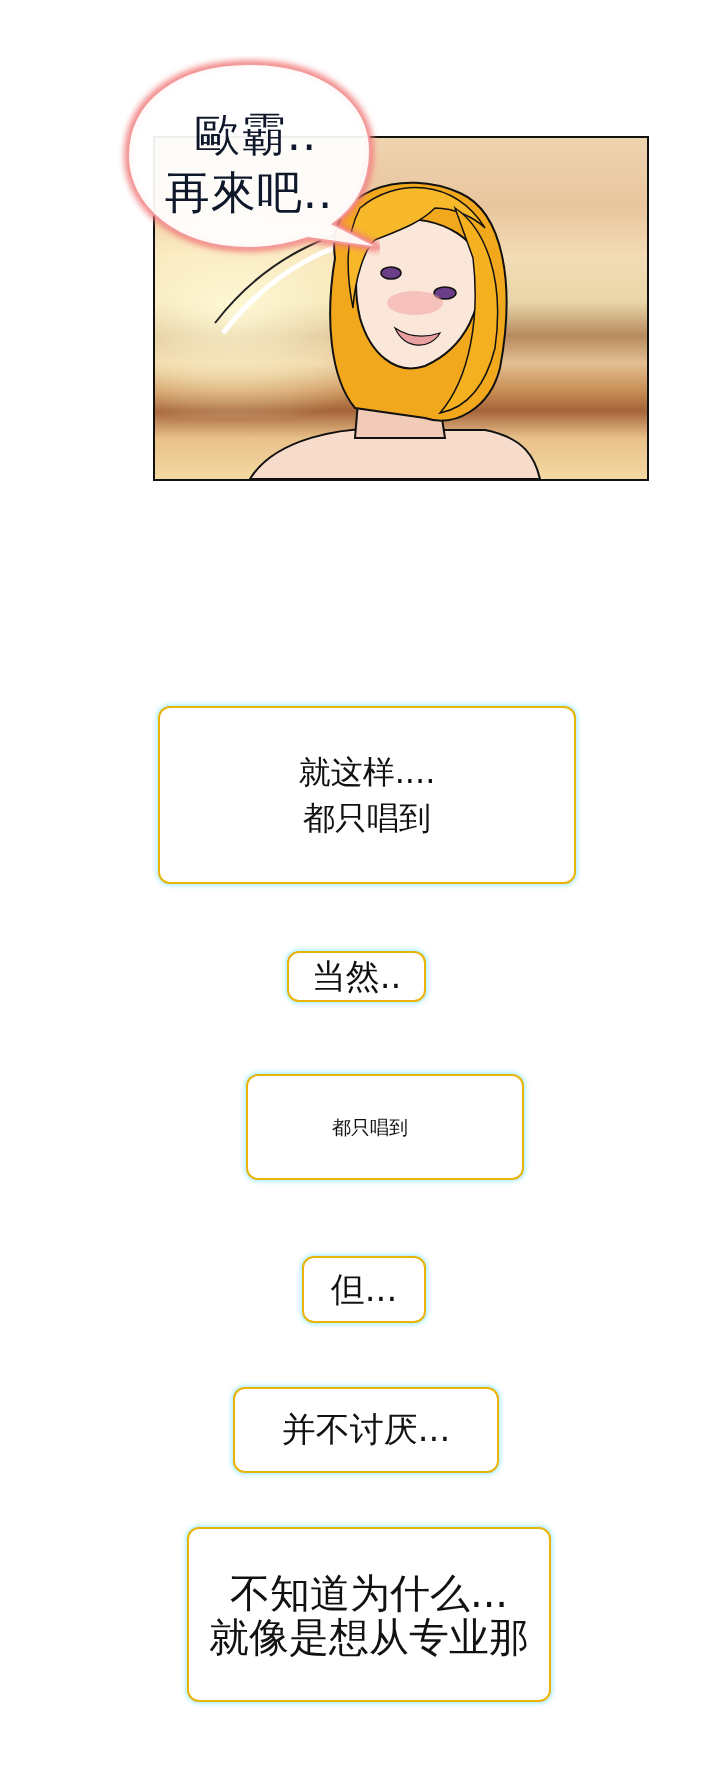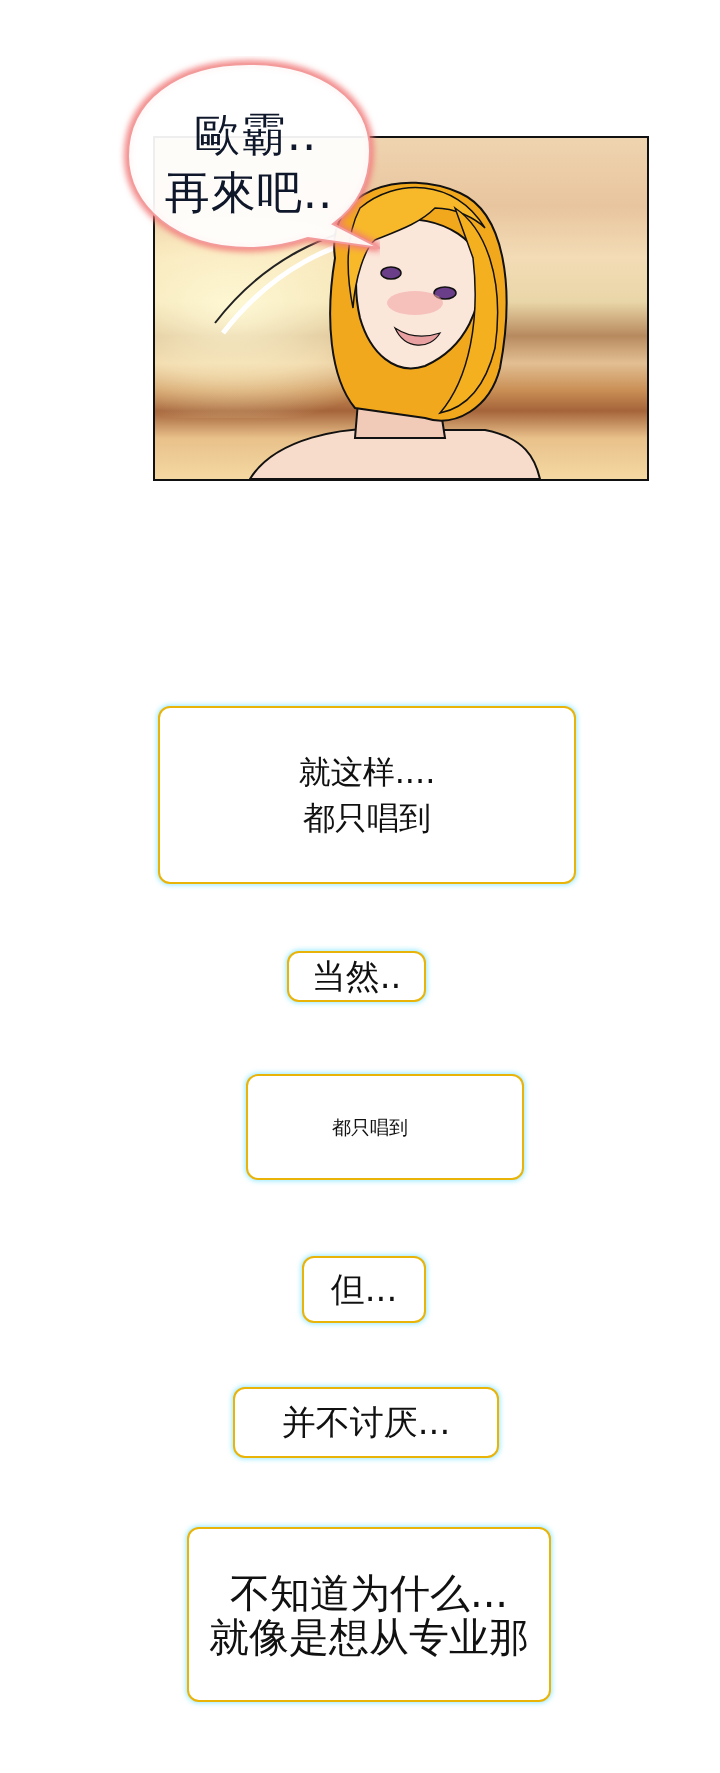--- a/index.html
+++ b/index.html
@@ -23,21 +23,21 @@
   .caption { position: absolute; background: #fff; border: 2px solid #eab308;
              border-radius: 12px; box-shadow: 0 0 5px 1px rgba(60, 215, 255, 0.55);
              text-align: center; color: #111; box-sizing: border-box;
              display: flex; flex-direction: column; justify-content: center; align-items: center; }
   .caption span { display: block; white-space: nowrap; }
   #cap1 { left: 158px; top: 706px; width: 418px; height: 178px; font-size: 32px; line-height: 46px; }
   #cap2 { left: 287px; top: 951px; width: 139px; height: 51px; font-size: 34px; }
   #cap3 { left: 246px; top: 1074px; width: 278px; height: 106px; font-size: 19px; line-height: 38px; text-align: right; }
   #cap3 .l1 { padding-right: 30px; }
   #cap4 { left: 302px; top: 1256px; width: 124px; height: 67px; font-size: 34px; }
-  #cap5 { left: 233px; top: 1387px; width: 266px; height: 71px; font-size: 34px; }
+  #cap5 { left: 233px; top: 1387px; width: 266px; height: 86px; font-size: 34px; }
   #cap6 { left: 187px; top: 1527px; width: 364px; height: 175px; font-size: 40px; line-height: 44px; }
 </style>
 </head>
 <body>
 
 <div class="panel">
   <div class="glow"></div>
   <svg class="figure" width="492" height="341" viewBox="0 0 492 341">
 
     <path d="M60 185 C 110 120, 170 95, 240 80" stroke="#222" stroke-width="2" fill="none"></path>

